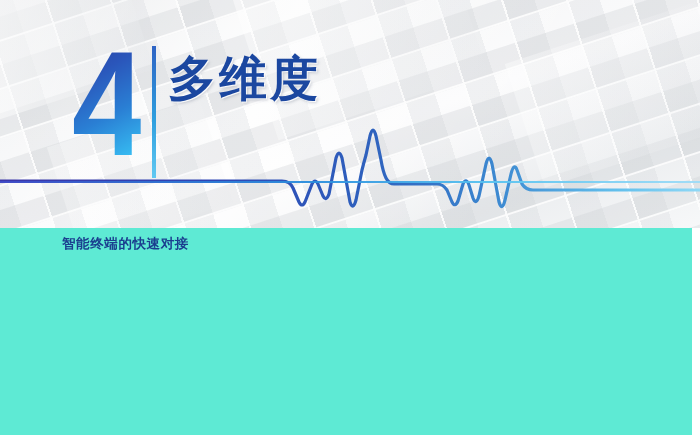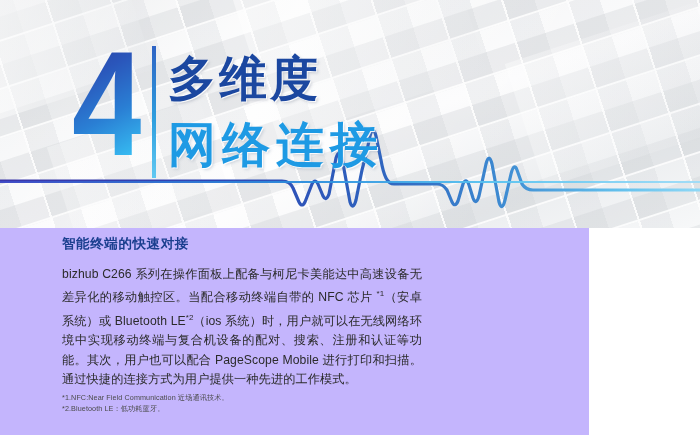--- a/index.html
+++ b/index.html
@@ -134,23 +134,23 @@
     height: 2px;
     background: linear-gradient(90deg, #3f49c6 0%, #2f6fd0 22%, #2b8fdd 45%, #58c3f0 70%, #9fdcf7 100%);
     opacity: .95;
   }
 
   
   #content {
     position: absolute;
     left: 0;
     top: 228px;
-    width: 589px;
+    width: 692px;
     height: 207px;
-    background: #c4b5fd;
+    background: #5eead4;
   }
 
   #copy-block {
     position: absolute;
     left: 62px;
     top: 7px;
     width: 360px;
   }
 
   #section-title {
@@ -215,31 +215,25 @@
                Q373,6 376,18 L381,42 Q383,54 386,60 Q389,66 394,66
                L437,66 Q443,66 447,72 L452,84 Q455,90 458,83 L463,66
                Q466,59 469,67 L473,80 Q476,88 479,78 L486,46
                Q489,34 492,46 L499,84 Q502,94 505,82 L511,56
                Q514,44 517,52 L522,66 Q526,72 533,72 L700,72" fill="none" stroke="url(#ecgGrad)" stroke-width="3.2" stroke-linecap="round" stroke-linejoin="round"></path>
     </svg>
 
     <div id="numeral">4</div>
     <div id="numeral-rule"></div>
     <div id="headline-1">多维度</div>
-    <div id="headline-2">网络连接</div>
 
     <div id="hero-rule"></div>
   </div>
 
   <div id="content">
 
     <div id="copy-block">
       <div id="section-title">智能终端的快速对接</div>
-      <p id="body-copy">bizhub C266 系列在操作面板上配备与柯尼卡美能达中高速设备无差异化的移动触控区。当配合移动终端自带的 NFC 芯片 <sup>*1</sup>（安卓系统）或 Bluetooth LE<sup>*2</sup>（ios 系统）时，用户就可以在无线网络环境中实现移动终端与复合机设备的配对、搜索、注册和认证等功能。其次，用户也可以配合 PageScope Mobile 进行打印和扫描。通过快捷的连接方式为用户提供一种先进的工作模式。</p>
     </div>
 
-    <div id="footnotes">
-      <div>*1.NFC:Near Field Communication 近场通讯技术。</div>
-      <div>*2.Bluetooth LE：低功耗蓝牙。</div>
-    </div>
 
   </div>
 </div>
 
 </body></html>

